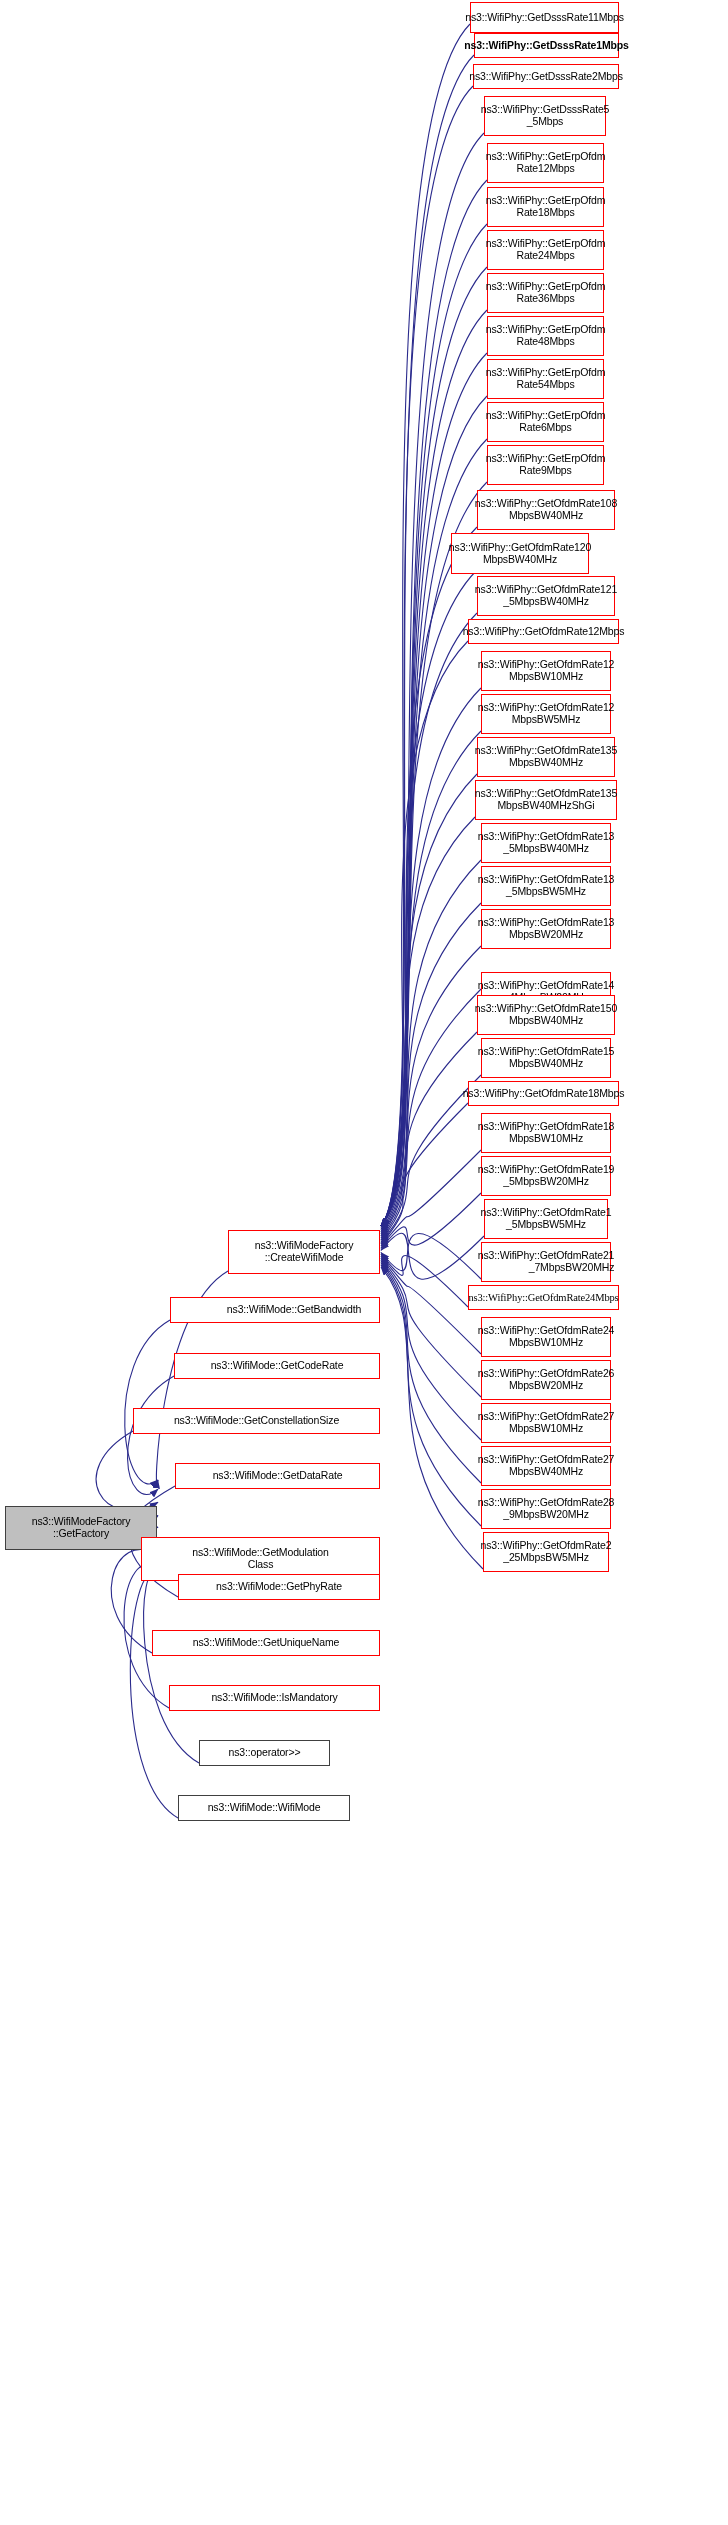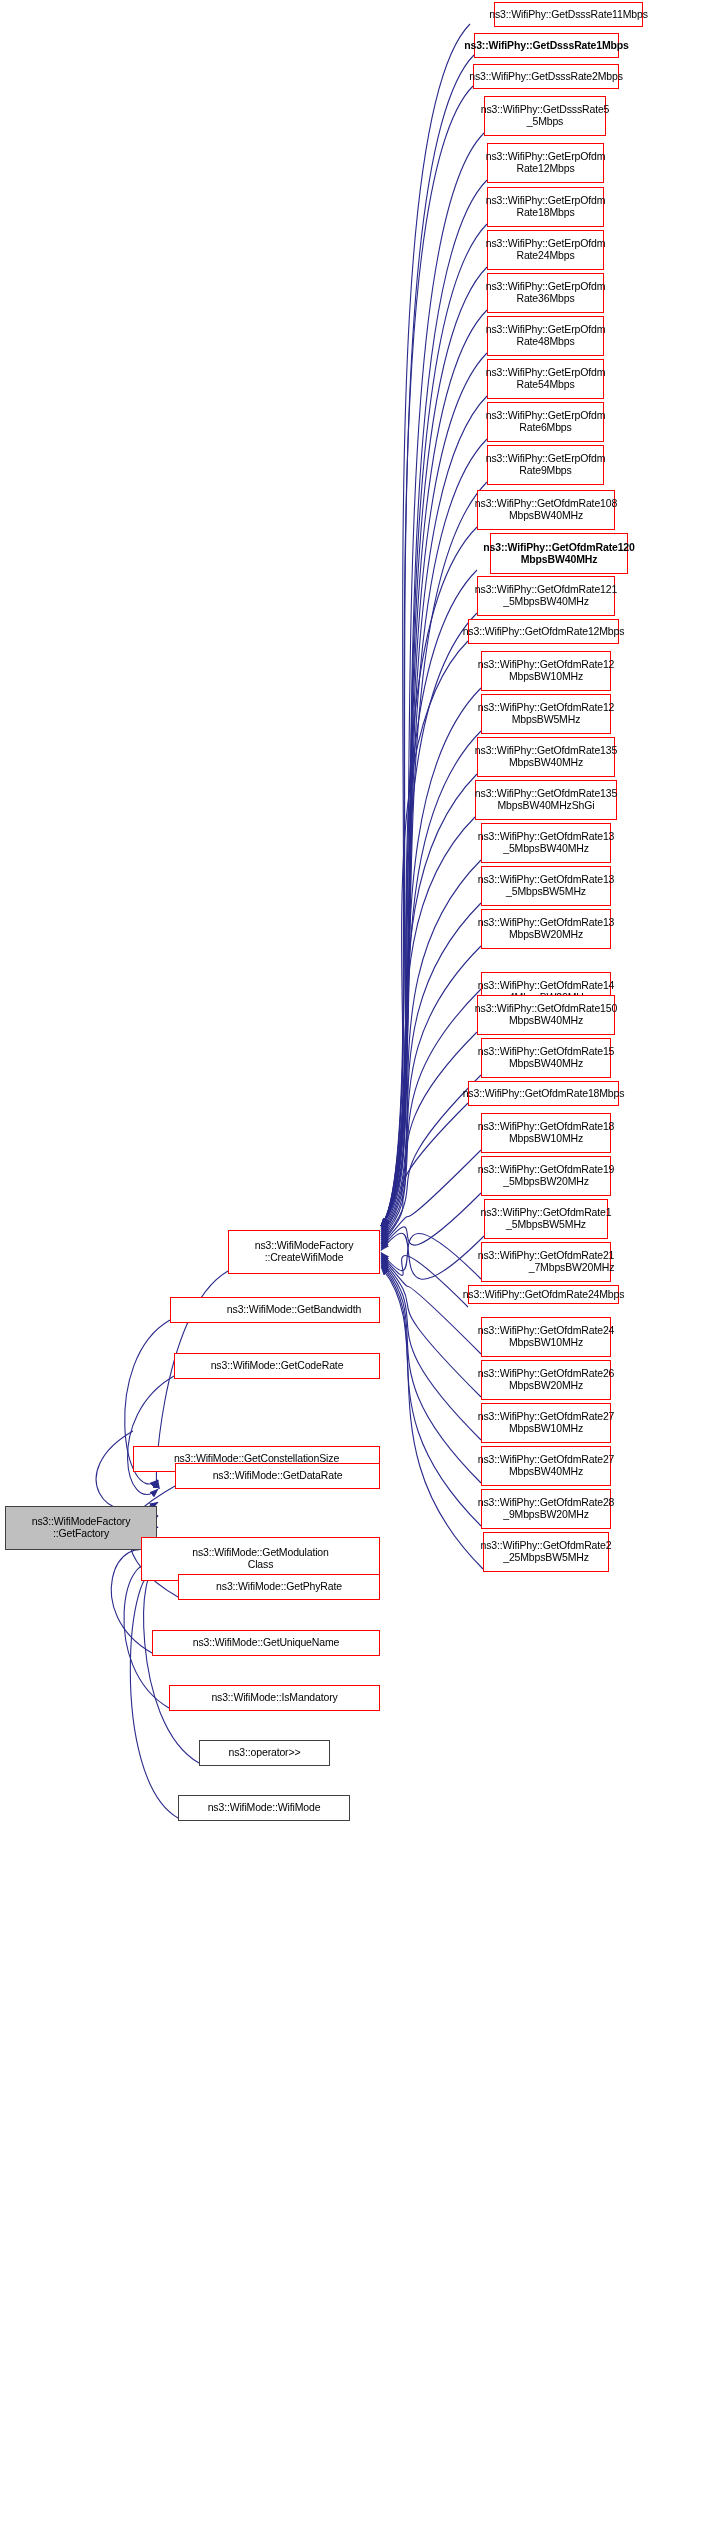--- a/index.html
+++ b/index.html
@@ -118,30 +118,30 @@
         <path d="M 483 1569 C 363 1449, 440 1337, 381 1267" fill="none" stroke="#2a2a8c" stroke-width="1.1" marker-end="url(#arrowhead)"></path>
       </g>
   </svg>
   <div id="node-layer">
       <div class="node current" style="left: 5px; top: 1506px; width: 152px; height: 44px;">ns3::WifiModeFactory
 ::GetFactory</div>
       <div class="node" style="left: 228px; top: 1230px; width: 152px; height: 44px;">ns3::WifiModeFactory
 ::CreateWifiMode</div>
       <div class="node" style="left: 170px; top: 1297px; width: 210px; height: 26px; padding-left: 40px;">ns3::WifiMode::GetBandwidth</div>
       <div class="node" style="left: 174px; top: 1353px; width: 206px; height: 26px;">ns3::WifiMode::GetCodeRate</div>
-      <div class="node" style="left: 133px; top: 1408px; width: 247px; height: 26px; margin-top: 38px;">ns3::WifiMode::GetConstellationSize</div>
+      <div class="node" style="left: 133px; top: 1408px; width: 247px; height: 26px;">ns3::WifiMode::GetConstellationSize</div>
       <div class="node" style="left: 175px; top: 1463px; width: 205px; height: 26px;">ns3::WifiMode::GetDataRate</div>
       <div class="node" style="left: 141px; top: 1505px; width: 239px; height: 44px; margin-top: 32px;">ns3::WifiMode::GetModulation
 Class</div>
       <div class="node" style="left: 178px; top: 1574px; width: 202px; height: 26px;">ns3::WifiMode::GetPhyRate</div>
       <div class="node" style="left: 152px; top: 1630px; width: 228px; height: 26px; text-align: center;">ns3::WifiMode::GetUniqueName</div>
       <div class="node" style="left: 169px; top: 1685px; width: 211px; height: 26px;">ns3::WifiMode::IsMandatory</div>
       <div class="node plain" style="left: 199px; top: 1740px; width: 131px; height: 26px;">ns3::operator&gt;&gt;</div>
       <div class="node plain" style="left: 178px; top: 1795px; width: 172px; height: 26px;">ns3::WifiMode::WifiMode</div>
-      <div class="node" style="left: 470px; top: 2px; width: 149px; height: 25px; margin-left: 24px;">ns3::WifiPhy::GetDsssRate11Mbps</div>
+      <div class="node" style="left: 470px; top: 2px; width: 149px; height: 31px;">ns3::WifiPhy::GetDsssRate11Mbps</div>
       <div class="node" style="left: 474px; top: 33px; width: 145px; height: 25px; font-weight: bold;">ns3::WifiPhy::GetDsssRate1Mbps</div>
       <div class="node" style="left: 473px; top: 64px; width: 146px; height: 25px;">ns3::WifiPhy::GetDsssRate2Mbps</div>
       <div class="node" style="left: 484px; top: 96px; width: 122px; height: 40px;">ns3::WifiPhy::GetDsssRate5
 _5Mbps</div>
       <div class="node" style="left: 487px; top: 143px; width: 117px; height: 40px;">ns3::WifiPhy::GetErpOfdm
 Rate12Mbps</div>
       <div class="node" style="left: 487px; top: 187px; width: 117px; height: 40px;">ns3::WifiPhy::GetErpOfdm
 Rate18Mbps</div>
       <div class="node" style="left: 487px; top: 230px; width: 117px; height: 40px;">ns3::WifiPhy::GetErpOfdm
 Rate24Mbps</div>
@@ -150,21 +150,21 @@
       <div class="node" style="left: 487px; top: 316px; width: 117px; height: 40px;">ns3::WifiPhy::GetErpOfdm
 Rate48Mbps</div>
       <div class="node" style="left: 487px; top: 359px; width: 117px; height: 40px;">ns3::WifiPhy::GetErpOfdm
 Rate54Mbps</div>
       <div class="node" style="left: 487px; top: 402px; width: 117px; height: 40px;">ns3::WifiPhy::GetErpOfdm
 Rate6Mbps</div>
       <div class="node" style="left: 487px; top: 445px; width: 117px; height: 40px;">ns3::WifiPhy::GetErpOfdm
 Rate9Mbps</div>
       <div class="node" style="left: 477px; top: 490px; width: 138px; height: 40px;">ns3::WifiPhy::GetOfdmRate108
 MbpsBW40MHz</div>
-      <div class="node" style="left: 490px; top: 533px; width: 138px; height: 41px; font-weight: bold;">ns3::WifiPhy::GetOfdmRate120
+      <div class="node" style="left: 451px; top: 533px; width: 138px; height: 41px;">ns3::WifiPhy::GetOfdmRate120
 MbpsBW40MHz</div>
       <div class="node" style="left: 477px; top: 576px; width: 138px; height: 40px;">ns3::WifiPhy::GetOfdmRate121
 _5MbpsBW40MHz</div>
       <div class="node" style="left: 468px; top: 619px; width: 151px; height: 25px;">ns3::WifiPhy::GetOfdmRate12Mbps</div>
       <div class="node" style="left: 481px; top: 651px; width: 130px; height: 40px;">ns3::WifiPhy::GetOfdmRate12
 MbpsBW10MHz</div>
       <div class="node" style="left: 481px; top: 694px; width: 130px; height: 40px;">ns3::WifiPhy::GetOfdmRate12
 MbpsBW5MHz</div>
       <div class="node" style="left: 477px; top: 737px; width: 138px; height: 40px;">ns3::WifiPhy::GetOfdmRate135
 MbpsBW40MHz</div>
@@ -184,21 +184,21 @@
 MbpsBW40MHz</div>
       <div class="node" style="left: 468px; top: 1081px; width: 151px; height: 25px;">ns3::WifiPhy::GetOfdmRate18Mbps</div>
       <div class="node" style="left: 481px; top: 1113px; width: 130px; height: 40px;">ns3::WifiPhy::GetOfdmRate18
 MbpsBW10MHz</div>
       <div class="node" style="left: 481px; top: 1156px; width: 130px; height: 40px;">ns3::WifiPhy::GetOfdmRate19
 _5MbpsBW20MHz</div>
       <div class="node" style="left: 484px; top: 1199px; width: 124px; height: 40px;">ns3::WifiPhy::GetOfdmRate1
 _5MbpsBW5MHz</div>
       <div class="node" style="left: 481px; top: 1242px; width: 130px; height: 40px; text-align: right;">ns3::WifiPhy::GetOfdmRate21
 _7MbpsBW20MHz</div>
-      <div class="node" style="left: 468px; top: 1285px; width: 151px; height: 19px;">ns3::WifiPhy::GetOfdmRate24Mbps</div>
+      <div class="node" style="left: 468px; top: 1285px; width: 151px; height: 25px; font-family: Liberation Serif, serif;">ns3::WifiPhy::GetOfdmRate24Mbps</div>
       <div class="node" style="left: 481px; top: 1317px; width: 130px; height: 40px;">ns3::WifiPhy::GetOfdmRate24
 MbpsBW10MHz</div>
       <div class="node" style="left: 481px; top: 1360px; width: 130px; height: 40px;">ns3::WifiPhy::GetOfdmRate26
 MbpsBW20MHz</div>
       <div class="node" style="left: 481px; top: 1403px; width: 130px; height: 40px;">ns3::WifiPhy::GetOfdmRate27
 MbpsBW10MHz</div>
       <div class="node" style="left: 481px; top: 1446px; width: 130px; height: 40px;">ns3::WifiPhy::GetOfdmRate27
 MbpsBW40MHz</div>
       <div class="node" style="left: 481px; top: 1489px; width: 130px; height: 40px;">ns3::WifiPhy::GetOfdmRate28
 _9MbpsBW20MHz</div>

